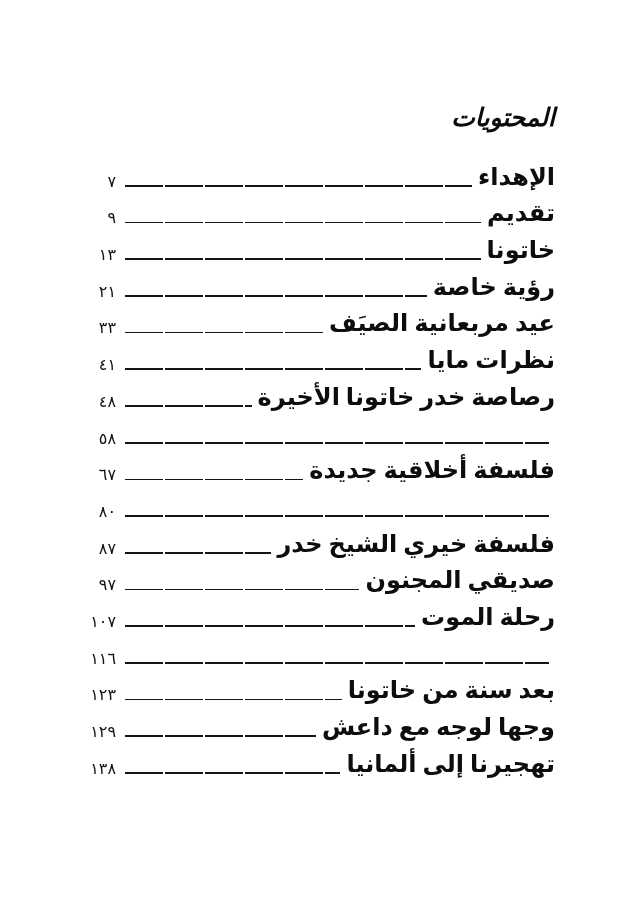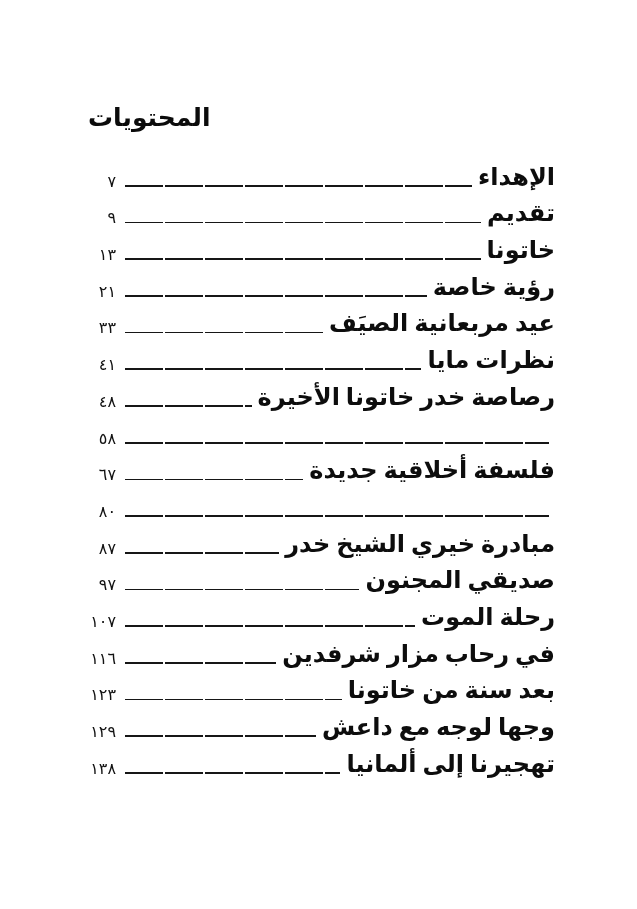--- a/index.html
+++ b/index.html
@@ -10,25 +10,26 @@
     color:#111;
     overflow:hidden;
   }
   .page{
     width:637px;height:909px;
     box-sizing:border-box;
     padding:103px 82px 0 88px;
   }
   .toc-title{
     margin:0;
-    text-align:left;
+    text-align:right;
     font-size:25px;
     font-weight:700;
     line-height:1.2;
     color:#0b0b0b;
+    font-style:italic;
   }
   .entries{
     margin-top:22px;
   }
   .row{
     display:flex;
     align-items:flex-end;
     height:36.7px;
   }
   .num{
@@ -114,39 +115,38 @@
   </div>
 
   <div class="row">
     <span class="num">٨٠</span>
     <span class="leader"></span>
   </div>
 
   <div class="row">
     <span class="num">٨٧</span>
     <span class="leader"></span>
-    <span class="label" dir="rtl">مبادرة خيري الشيخ خدر</span>
+    <span class="label" dir="rtl">فلسفة خيري الشيخ خدر</span>
   </div>
 
   <div class="row">
     <span class="num">٩٧</span>
     <span class="leader"></span>
     <span class="label" dir="rtl">صديقي المجنون</span>
   </div>
 
   <div class="row">
     <span class="num">١٠٧</span>
     <span class="leader"></span>
     <span class="label" dir="rtl">رحلة الموت</span>
   </div>
 
   <div class="row">
     <span class="num">١١٦</span>
     <span class="leader"></span>
-    <span class="label" dir="rtl">في رحاب مزار شرفدين</span>
   </div>
 
   <div class="row">
     <span class="num">١٢٣</span>
     <span class="leader"></span>
     <span class="label" dir="rtl">بعد سنة من خاتونا</span>
   </div>
 
   <div class="row">
     <span class="num">١٢٩</span>

